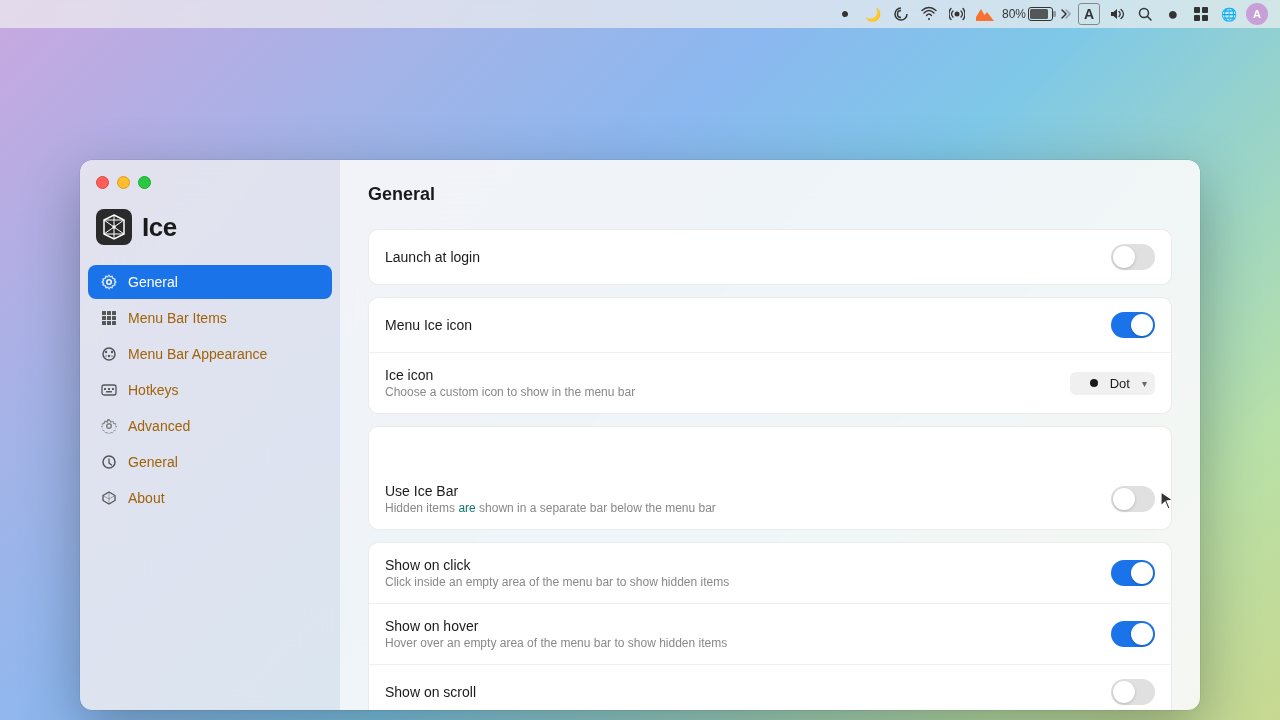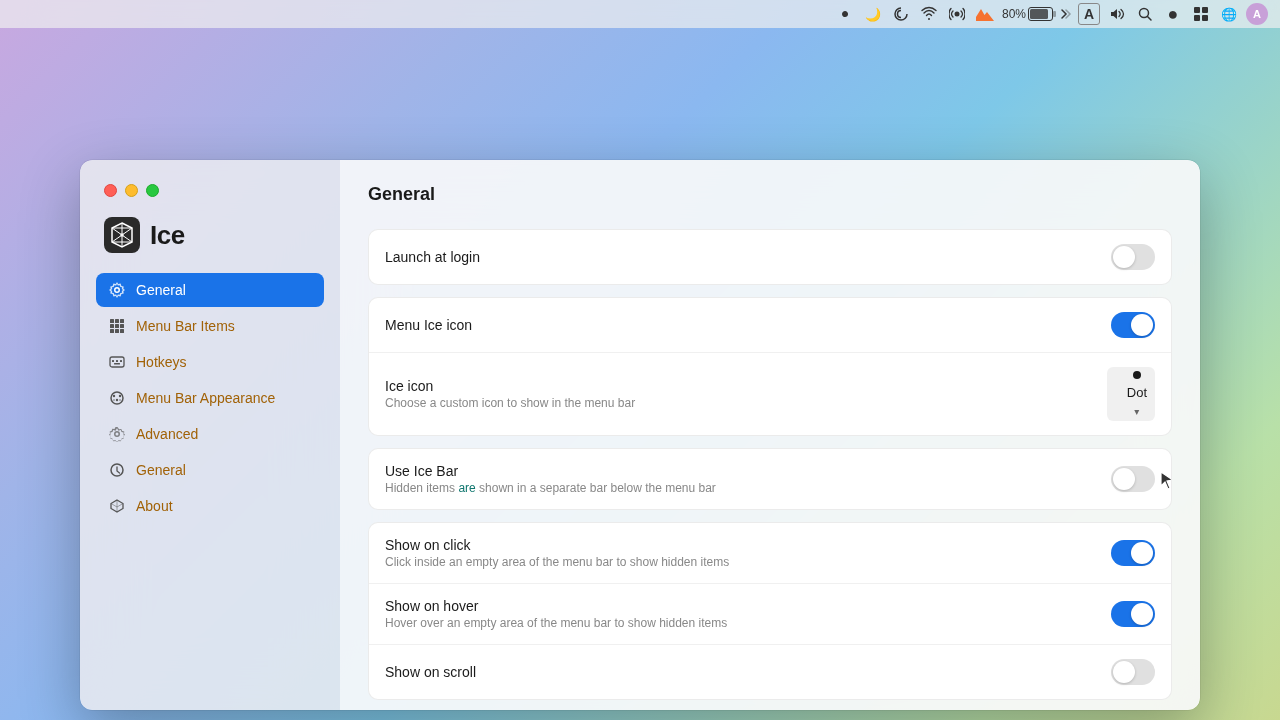--- a/index.html
+++ b/index.html
@@ -70,21 +70,21 @@
     }
 
     
     .sidebar {
       width: 260px;
       min-width: 260px;
       background: rgba(235,235,240,0.85);
       backdrop-filter: blur(30px);
       display: flex;
       flex-direction: column;
-      padding: 8px;
+      padding: 0;
     }
 
     .window-controls {
       display: flex;
       align-items: center;
       gap: 8px;
       padding: 16px 16px 12px;
     }
 
     .traffic-light {
@@ -241,28 +241,27 @@
       box-shadow: 0 1px 3px rgba(0,0,0,0.2);
     }
 
     .toggle.off .toggle-thumb { left: 2px; }
     .toggle.on .toggle-thumb { left: 20px; }
 
     
     .icon-dropdown {
       display: flex;
       align-items: center;
-      gap: 6px;
+      gap: 12px;
       padding: 4px 8px 4px 20px;
       background: rgba(0,0,0,0.06);
       border-radius: 6px;
       cursor: pointer;
       font-size: 13px;
       color: #1a1a1a;
-      flex-direction: column;
     }
 
     .icon-dot {
       width: 8px;
       height: 8px;
       border-radius: 50%;
       background: #1a1a1a;
     }
 
     .chevron-down {
@@ -406,46 +405,46 @@
             <rect x="6" y="11" width="4" height="4" rx="0.5"></rect>
             <rect x="11" y="11" width="4" height="4" rx="0.5"></rect>
           </svg>
         </span>
         <span class="nav-item-label">Menu Bar Items</span>
       </li>
 
       <li class="nav-item">
         <span class="nav-item-icon">
           <svg width="16" height="16" viewBox="0 0 16 16" fill="none">
-            <rect x="1" y="3" width="14" height="10" rx="2" stroke="#555" stroke-width="1.3"></rect>
-            <rect x="3" y="6" width="2" height="2" rx="0.5" fill="#555"></rect>
-            <rect x="7" y="6" width="2" height="2" rx="0.5" fill="#555"></rect>
-            <rect x="11" y="6" width="2" height="2" rx="0.5" fill="#555"></rect>
-            <rect x="5" y="9" width="6" height="1.5" rx="0.5" fill="#555"></rect>
-          </svg>
-        </span>
-        <span class="nav-item-label">Hotkeys</span>
-      </li>
-
-      <li class="nav-item">
-        <span class="nav-item-icon">
-          <svg width="16" height="16" viewBox="0 0 16 16" fill="none">
             <circle cx="8" cy="8" r="6" stroke="#555" stroke-width="1.5"></circle>
             <circle cx="5" cy="6" r="1.2" fill="#555"></circle>
             <circle cx="11" cy="6" r="1.2" fill="#555"></circle>
             <circle cx="8" cy="10" r="1.2" fill="#555"></circle>
             <circle cx="5" cy="10" r="1" fill="#555" opacity="0.5"></circle>
             <circle cx="11" cy="10" r="1" fill="#555" opacity="0.5"></circle>
           </svg>
         </span>
         <span class="nav-item-label">Menu Bar Appearance</span>
       </li>
 
       <li class="nav-item">
         <span class="nav-item-icon">
+          <svg width="16" height="16" viewBox="0 0 16 16" fill="none">
+            <rect x="1" y="3" width="14" height="10" rx="2" stroke="#555" stroke-width="1.3"></rect>
+            <rect x="3" y="6" width="2" height="2" rx="0.5" fill="#555"></rect>
+            <rect x="7" y="6" width="2" height="2" rx="0.5" fill="#555"></rect>
+            <rect x="11" y="6" width="2" height="2" rx="0.5" fill="#555"></rect>
+            <rect x="5" y="9" width="6" height="1.5" rx="0.5" fill="#555"></rect>
+          </svg>
+        </span>
+        <span class="nav-item-label">Hotkeys</span>
+      </li>
+
+      <li class="nav-item">
+        <span class="nav-item-icon">
           <svg width="16" height="16" viewBox="0 0 16 16" fill="#555">
             <path d="M6.5 1L5.5 3.1 3.3 2.8 2.5 5 0.7 5.4 1 7.6 0 8.8l1.5 1 -.3 2.2 2.2.4.8 2.1 2.2-.3L8 16l1.6-1.8 2.2.3.8-2.1 2.2-.4-.3-2.2L16 8.8 15 7.6l.3-2.2-2.2-.4-.8-2.1-2.2.3L8.5 1h-2zm.3 1.5h1.4l1.2 2.2L11.8 4 12.5 6l2.2.5-.3 2.1 1.1 1-1.1 1.1.3 2.1-2.2.5-.7 2-2.3-.3L8 16.5l-1.5-1.5-2.3.3-.7-2-2.2-.5.3-2.1-1.1-1.1 1.1-1-.3-2.1L3.5 6l.7-2 2.4.7 1.2-2.2zM8 5a3 3 0 100 6A3 3 0 008 5zm0 1.5a1.5 1.5 0 110 3 1.5 1.5 0 010-3z" opacity="0.7"></path>
           </svg>
         </span>
         <span class="nav-item-label">Advanced</span>
       </li>
 
       <li class="nav-item">
         <span class="nav-item-icon">
           <svg width="16" height="16" viewBox="0 0 16 16" fill="none">
@@ -499,21 +498,21 @@
         </div>
         <div class="icon-dropdown">
           <div class="icon-dot"></div>
           <span>Dot</span>
           <span class="chevron-down">▾</span>
         </div>
       </div>
     </div>
 
     <div class="settings-section">
-      <div class="settings-row" style="position:relative;">
+      <div class="settings-row" style="position:relative;margin-top:42px;">
         <div class="settings-row-content">
           <span class="settings-row-label">Use Ice Bar</span>
           <span class="settings-row-sublabel">
             Hidden items <span style="color:#0f766e;">are</span> shown in a separate bar below the menu bar
           </span>
         </div>
         <div style="display:flex;align-items:center;gap:6px;position:relative;">
           <div class="toggle off">
             <div class="toggle-thumb"></div>
           </div>

